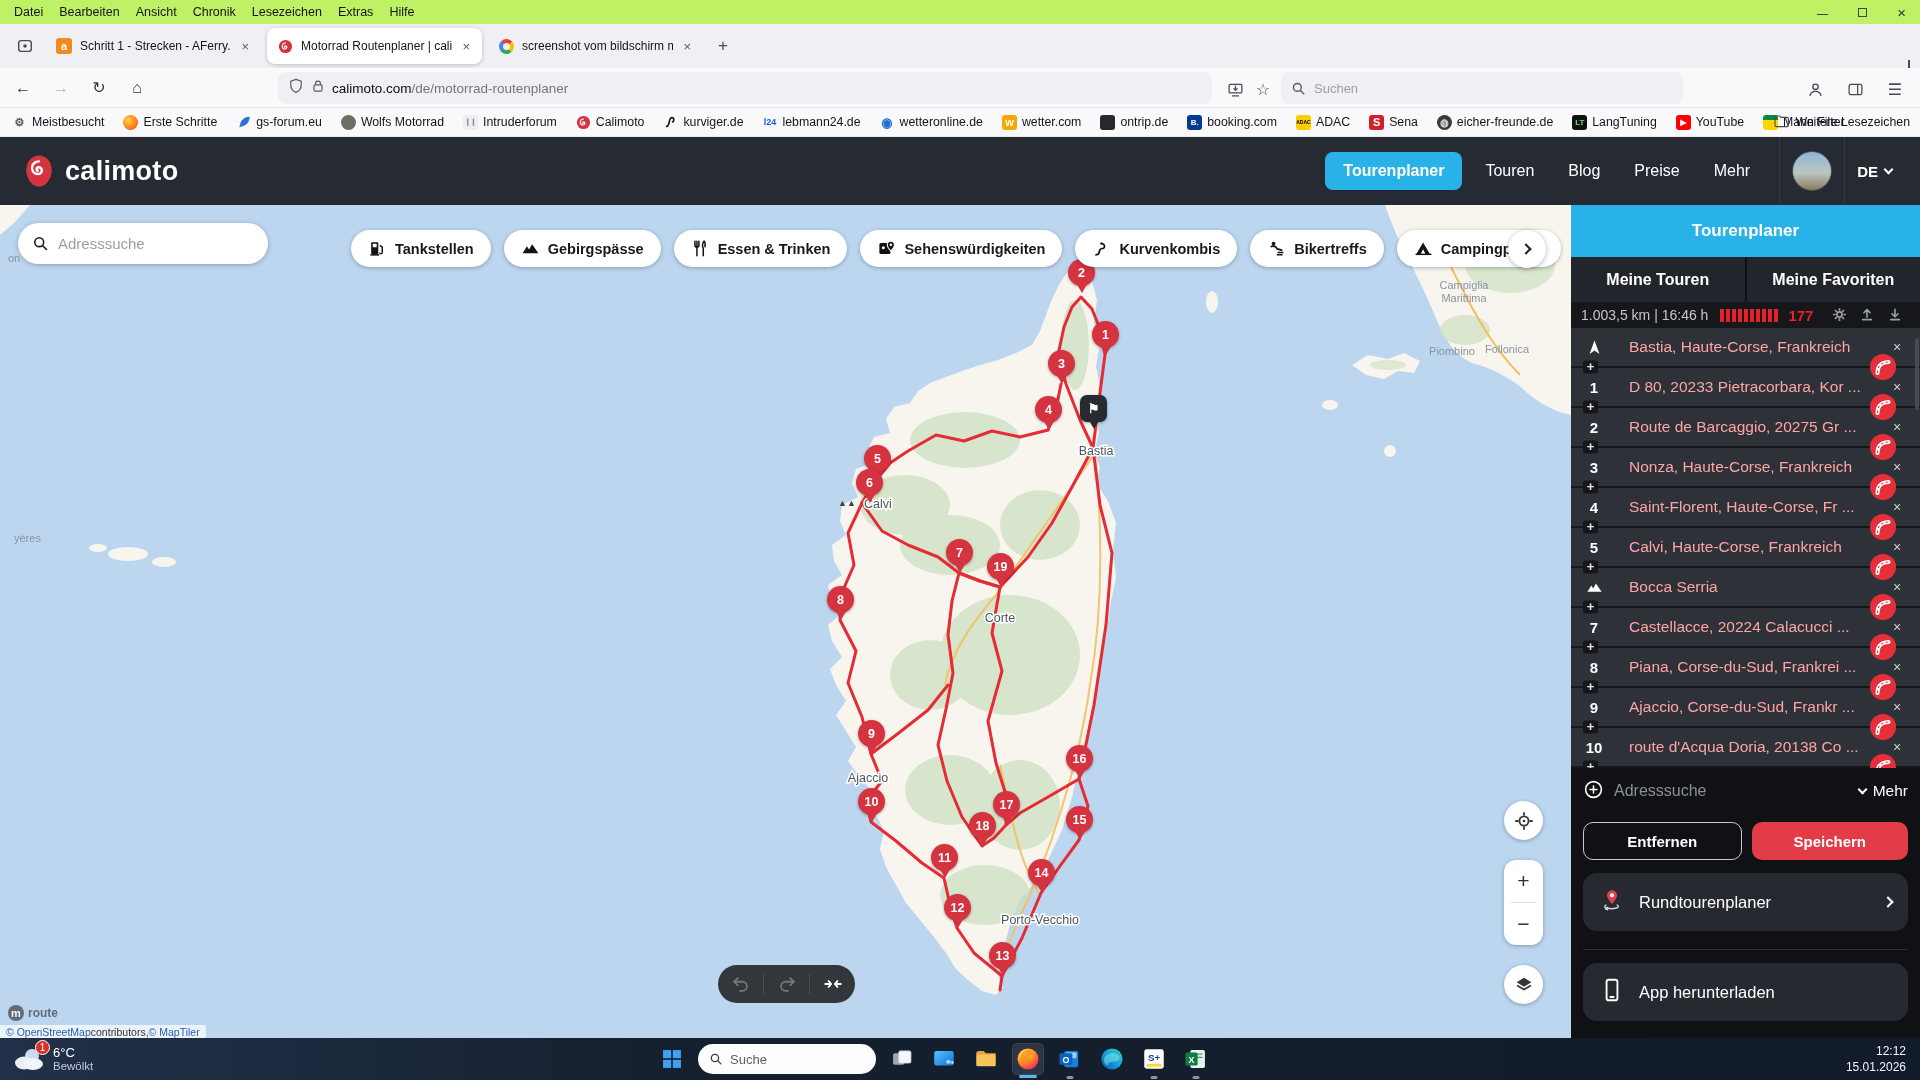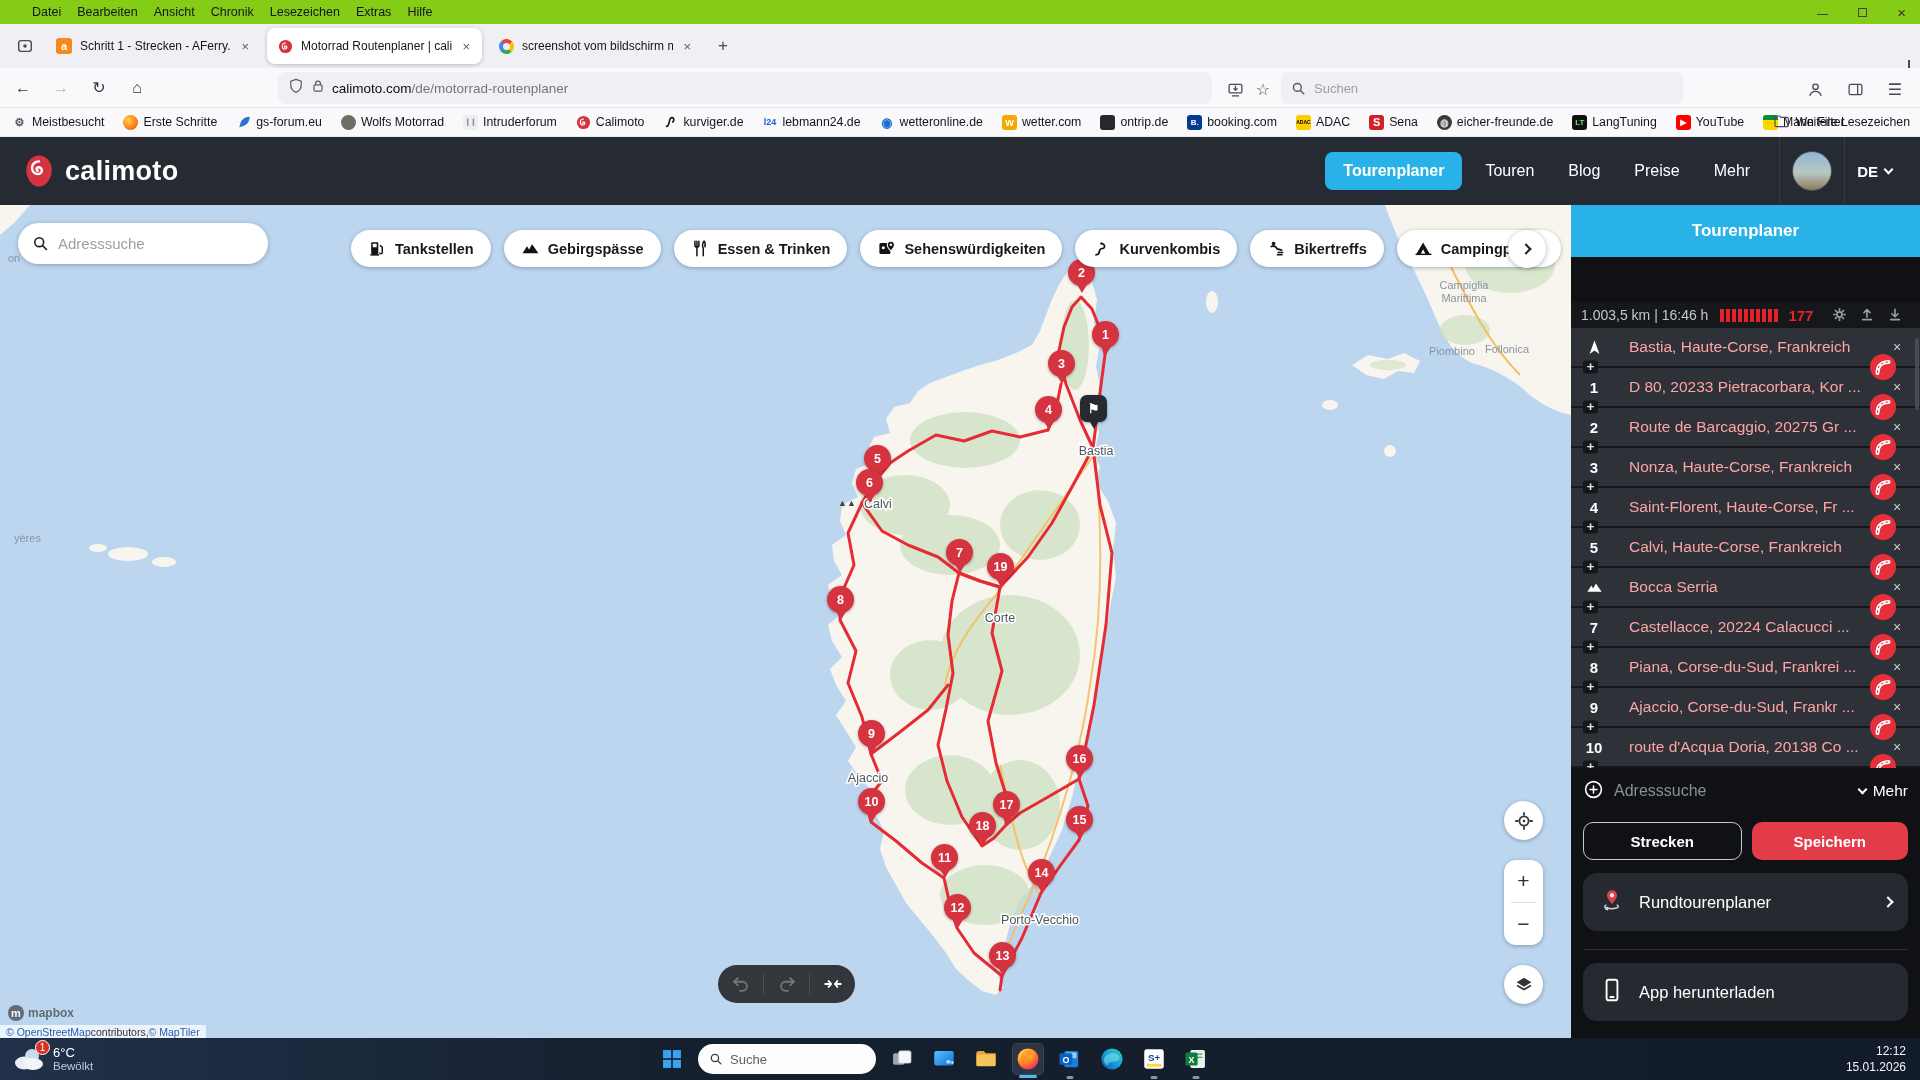--- a/index.html
+++ b/index.html
@@ -1,20 +1,20 @@
 <!DOCTYPE html>
 <html><head>
 <meta charset="utf-8">
 <style>
   * { margin:0; padding:0; box-sizing:border-box; }
   html,body { width:1920px; height:1080px; overflow:hidden; font-family:"Liberation Sans",sans-serif; }
   #app { position:relative; width:1920px; height:1080px; background:#f9f9fb; }
 
   
-  .menubar { position:absolute; top:0; left:0; right:0; height:24px; background:#84cc16; display:flex; align-items:flex-start; padding-left:24px; font-size:12.5px; color:#15141a; }
+  .menubar { position:absolute; top:0; left:0; right:0; height:24px; background:#bef264; display:flex; align-items:flex-start; padding-left:6px; font-size:12.5px; color:#15141a; }
   .menubar .mi { padding:0 8px; line-height:24px; cursor:default; }
   .winctl { position:absolute; right:14px; top:0; height:24px; display:flex; align-items:center; gap:30px; }
   .wc-min { width:11px; border-bottom:1.4px solid #444; height:6px; }
   .wc-max { width:9px; height:9px; border:1.4px solid #444; }
   .wc-close { font-size:15px; color:#333; line-height:1; }
 
   .tabbar { position:absolute; top:24px; left:0; right:0; height:44px; background:#f0f0f4; display:flex; align-items:center; }
   .ffview { width:30px; height:30px; margin-left:10px; display:flex; align-items:center; justify-content:center; color:#4a4a52; border-radius:6px; }
   .ffview svg { width:18px; height:18px; }
   .tab { width:215px; height:36px; margin-left:6px; border-radius:8px; display:flex; align-items:center; gap:8px; padding:0 10px; font-size:12px; color:#15141a; position:relative; }
@@ -596,31 +596,35 @@
       <span class="hb on" id="ic-collapse"><svg viewBox="0 0 24 24" width="22" height="22">
             <g fill="none" stroke="#fff" stroke-width="2" stroke-linecap="round" stroke-linejoin="round">
               <path d="M3.5 12H10M7.2 8.8 10 12l-2.8 3.2"></path>
               <path d="M20.5 12H14M16.8 8.8 14 12l2.8 3.2"></path>
             </g>
           </svg></span>
     </div>
 
     <div class="mblogo">
       <span class="mbc">m</span>
-        <span class="mbt">mapbox</span>
+        <span class="mbt">route</span>
     </div>
     <div class="attrib">
       <span class="lnk">© OpenStreetMap</span>
       <span class="plain"> contributors, </span>
       <span class="lnk">© MapTiler</span>
     </div>
   </div>
 
   <div class="sidebar">
     <div class="sb-title">Tourenplaner</div>
+    <div class="sb-tabs">
+      <div class="sb-tab">Meine Touren</div>
+      <div class="sb-tab">Meine Favoriten</div>
+    </div>
     <div class="sb-stats">
       <span class="st-txt">1.003,5 km | 16:46 h</span>
       <span class="bars">
           <i></i>
           <i></i>
           <i></i>
           <i></i>
           <i></i>
           <i></i>
           <i></i>
@@ -805,21 +809,21 @@
             <circle cx="12" cy="12" r="9" fill="none" stroke="#fff" stroke-width="1.8"></circle>
             <path d="M12 8v8M8 12h8" stroke="#fff" stroke-width="1.8" stroke-linecap="round"></path>
           </svg></span>
       <input placeholder="Adresssuche" style="">
       <span class="mehr">
           <span class="chevD"></span>
           <span>Mehr</span>
         </span>
     </div>
     <div class="sb-btns">
-      <div class="btn btn-outline">Strecken</div>
+      <div class="btn btn-outline">Entfernen</div>
       <div class="btn btn-red">Speichern</div>
     </div>
     <div class="sb-card card1">
       <span id="ic-roundpin"><svg viewBox="0 0 28 28" width="27" height="27">
             <path d="M14 3.5a5.5 5.5 0 0 1 5.5 5.5c0 3.5-5.5 9.5-5.5 9.5S8.5 12.5 8.5 9A5.5 5.5 0 0 1 14 3.5Z" fill="#e0404b"></path>
             <circle cx="14" cy="9" r="2.2" fill="#fff"></circle>
             <path d="M7.5 19.5c-2.2 1-2 2.7 1.6 3.4 3 .6 7 .5 9.6-.3 2.6-.8 2.7-2.2.9-3.1" fill="none" stroke="#cfd3d8" stroke-width="1.6" stroke-linecap="round"></path>
             <path d="M9.2 24.6l-2.3-1.4 2.5-1.1" fill="none" stroke="#cfd3d8" stroke-width="1.6" stroke-linecap="round" stroke-linejoin="round"></path>
           </svg></span>
       <span class="clabel">Rundtourenplaner</span>

